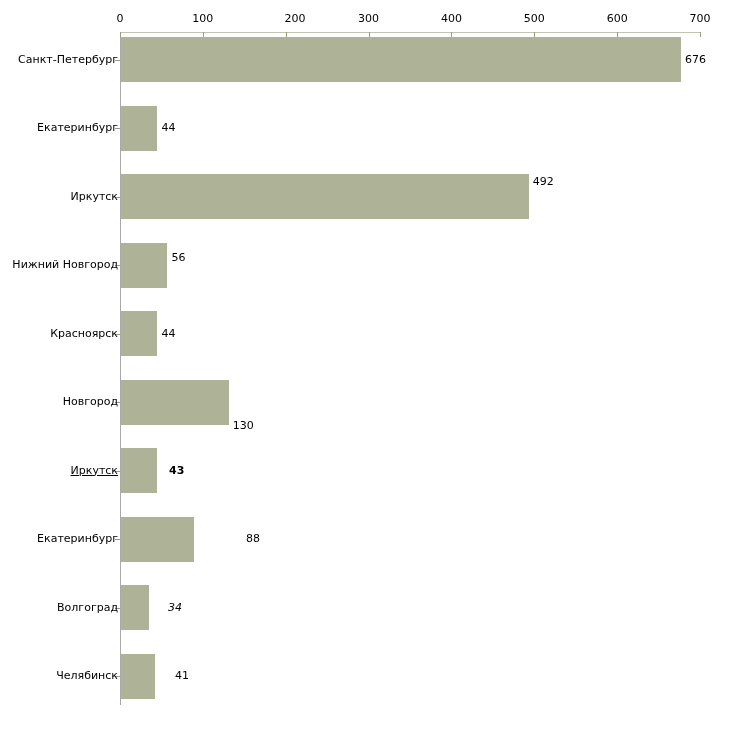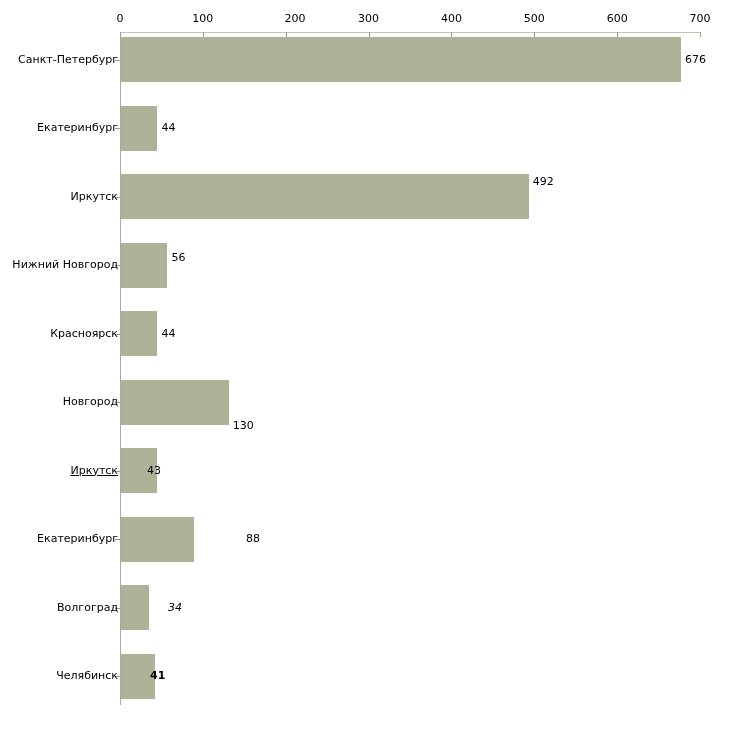--- a/index.html
+++ b/index.html
@@ -154,23 +154,23 @@
         <div class="bar-value" style="top: 128px; left: 161.457px;">44</div>
         <div class="bar" style="top: 174px; width: 407.657px; background: rgb(174, 178, 150);"></div>
         <div class="bar-value" style="top: 182px; left: 532.657px;">492</div>
         <div class="bar" style="top: 242.5px; width: 46.4px; background: rgb(174, 178, 150);"></div>
         <div class="bar-value" style="top: 258px; left: 171.4px;">56</div>
         <div class="bar" style="top: 311px; width: 36.4571px; background: rgb(174, 178, 150);"></div>
         <div class="bar-value" style="top: 333.5px; left: 161.457px;">44</div>
         <div class="bar" style="top: 379.5px; width: 107.714px; background: rgb(174, 178, 150);"></div>
         <div class="bar-value" style="top: 402px; left: 232.714px; margin-top: 24px;">130</div>
         <div class="bar" style="top: 448px; width: 35.6286px; background: rgb(174, 178, 150);"></div>
-        <div class="bar-value" style="top: 470.5px; left: 147px;">43</div>
+        <div class="bar-value" style="top: 470.5px; left: 169px; font-weight: bold;">43</div>
         <div class="bar" style="top: 516.5px; width: 72.9143px; background: rgb(174, 178, 150);"></div>
         <div class="bar-value" style="top: 539px; left: 197.914px; margin-left: 48px;">88</div>
         <div class="bar" style="top: 585px; width: 28.1714px; background: rgb(174, 178, 150);"></div>
         <div class="bar-value" style="top: 607.5px; left: 168px; font-style: italic;">34</div>
         <div class="bar" style="top: 653.5px; width: 33.9714px; background: rgb(174, 178, 150);"></div>
-        <div class="bar-value" style="top: 676px; left: 150px; font-weight: bold;">41</div>
+        <div class="bar-value" style="top: 676px; left: 175px;">41</div>
       </div>
 
   </div>
 </div>
 
 </body></html>

